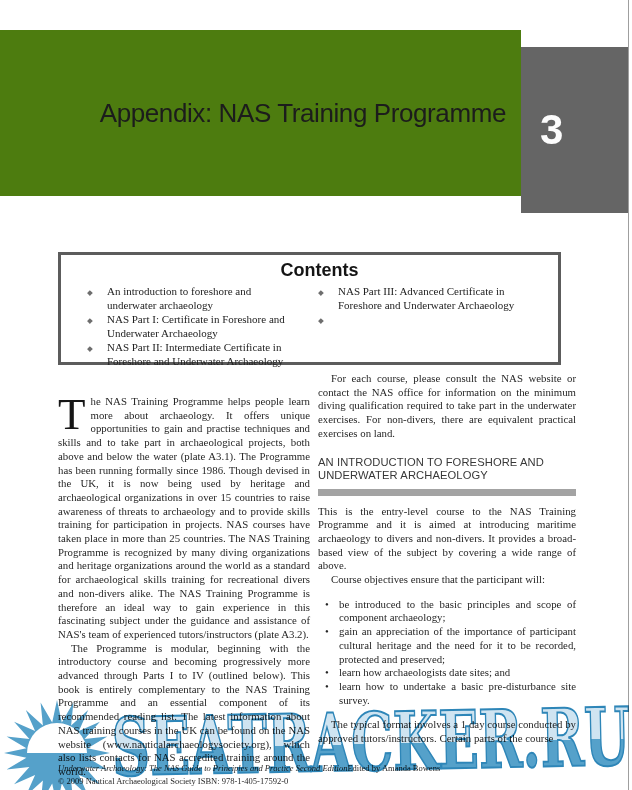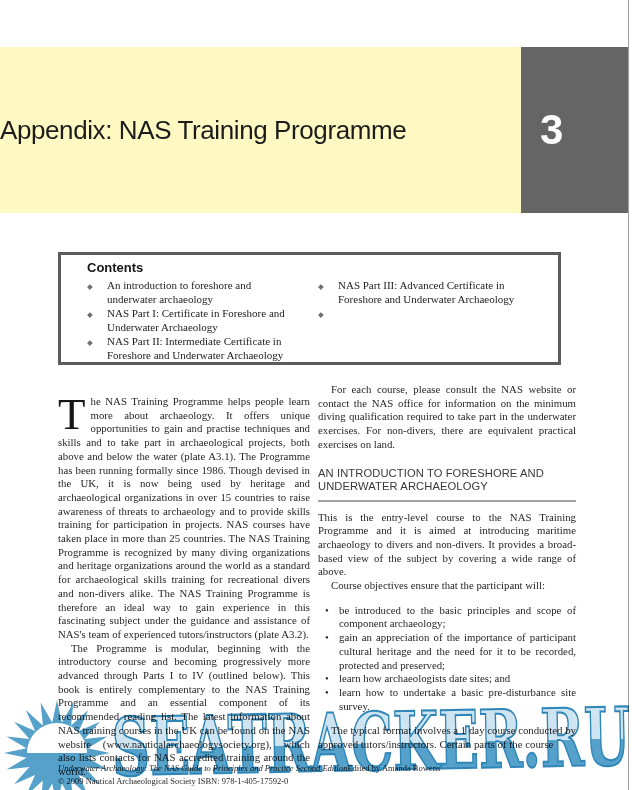--- a/index.html
+++ b/index.html
@@ -5,60 +5,60 @@
   html,body { margin:0; padding:0; background:#ffffff; }
   .page {
     position:relative; width:632px; height:790px; background:#ffffff;
     overflow:hidden; font-family:"Liberation Serif", serif; color:#262626;
   }
   
   .edge-line { position:absolute; left:628px; top:0; width:1px; height:790px; background:#9f9f9f; z-index:2; }
 
   
   .band {
-    position:absolute; left:0; top:47px; width:521px; height:166px; background:#fef9c3;
-    display:flex; align-items:center; box-sizing:border-box; padding-right:15px;
+    position:absolute; left:0; top:30px; width:521px; height:166px; background:#4d7c0f;
+    display:flex; align-items:center; justify-content:flex-end; box-sizing:border-box; padding-right:15px;
   }
   .band .title {
     font-family:"Liberation Sans", sans-serif; font-size:26px; font-weight:400;
     letter-spacing:-0.4px; color:#1c1c1c; white-space:nowrap;
   }
   .chapter-box {
     position:absolute; left:521px; top:47px; width:107px; height:166px; background:#656565;
     display:flex; align-items:center; box-sizing:border-box; padding-left:19px;
   }
   .chapter-box .num { font-family:"Liberation Sans", sans-serif; font-size:42px; font-weight:bold; color:#fdfdfd; }
 
   
   .contents-box {
     position:absolute; left:58px; top:252px; width:503px; height:113px;
     border:3px solid #5c5c5c; box-sizing:border-box; padding:5px 6px 0 26px; background:#ffffff;
   }
-  .contents-title { font-family:"Liberation Sans", sans-serif; font-size:13px; font-weight:bold; color:#141414; margin-bottom:3px; }
+  .contents-title { font-family:"Liberation Sans", sans-serif; font-size:18px; font-weight:bold; color:#141414; margin-bottom:3px;text-align:center; }
   .contents-cols { display:flex; }
   .ccol { list-style:none; margin:0; padding:0; }
   .ccol-left  { width:231px; flex:none; }
   .ccol-right { width:225px; flex:none; }
   .ccol li { display:flex; font-size:11px; line-height:14px; color:#222; }
   .dbul { flex:none; width:20px; font-size:7.5px; color:#6e6e6e; padding-top:2px; }
   .ccol .itext { display:block; max-width:188px; }
 
   
   .colL { position:absolute; left:58px;  top:395px; width:252px; }
-  .colR { position:absolute; left:318px; top:383px; width:258px; }
+  .colR { position:absolute; left:318px; top:372px; width:258px; }
   .bodytext { font-size:10.8px; line-height:13.7px; text-align:justify; color:#262626; }
   .bodytext p { margin:0; }
   .dropcap {
     float:left; font-size:45px; line-height:36px; padding:1px 5px 0 0; color:#161616;
     font-family:"Liberation Serif", serif;
   }
   .indent { text-indent:13px; }
 
   .sect-head {
-    margin:15px 0 9px 0; padding-bottom:6px; border-bottom:2px solid #a3a3a3;
+    margin:15px 0 9px 0; padding-bottom:6px; border-bottom:7px solid #a3a3a3;
     font-family:"Liberation Sans", sans-serif; font-size:11.2px; line-height:13.5px;
     color:#383838; letter-spacing:0.1px;
   }
   .sect-head span { display:block; }
 
   ul.dots { margin:11px 0 0 0; padding:0; list-style:none; }
   ul.dots li { position:relative; padding-left:21px; margin:0; }
   ul.dots .dot { position:absolute; left:7px; top:0; color:#262626; }
   .after-list { margin-top:11px !important; }
 

